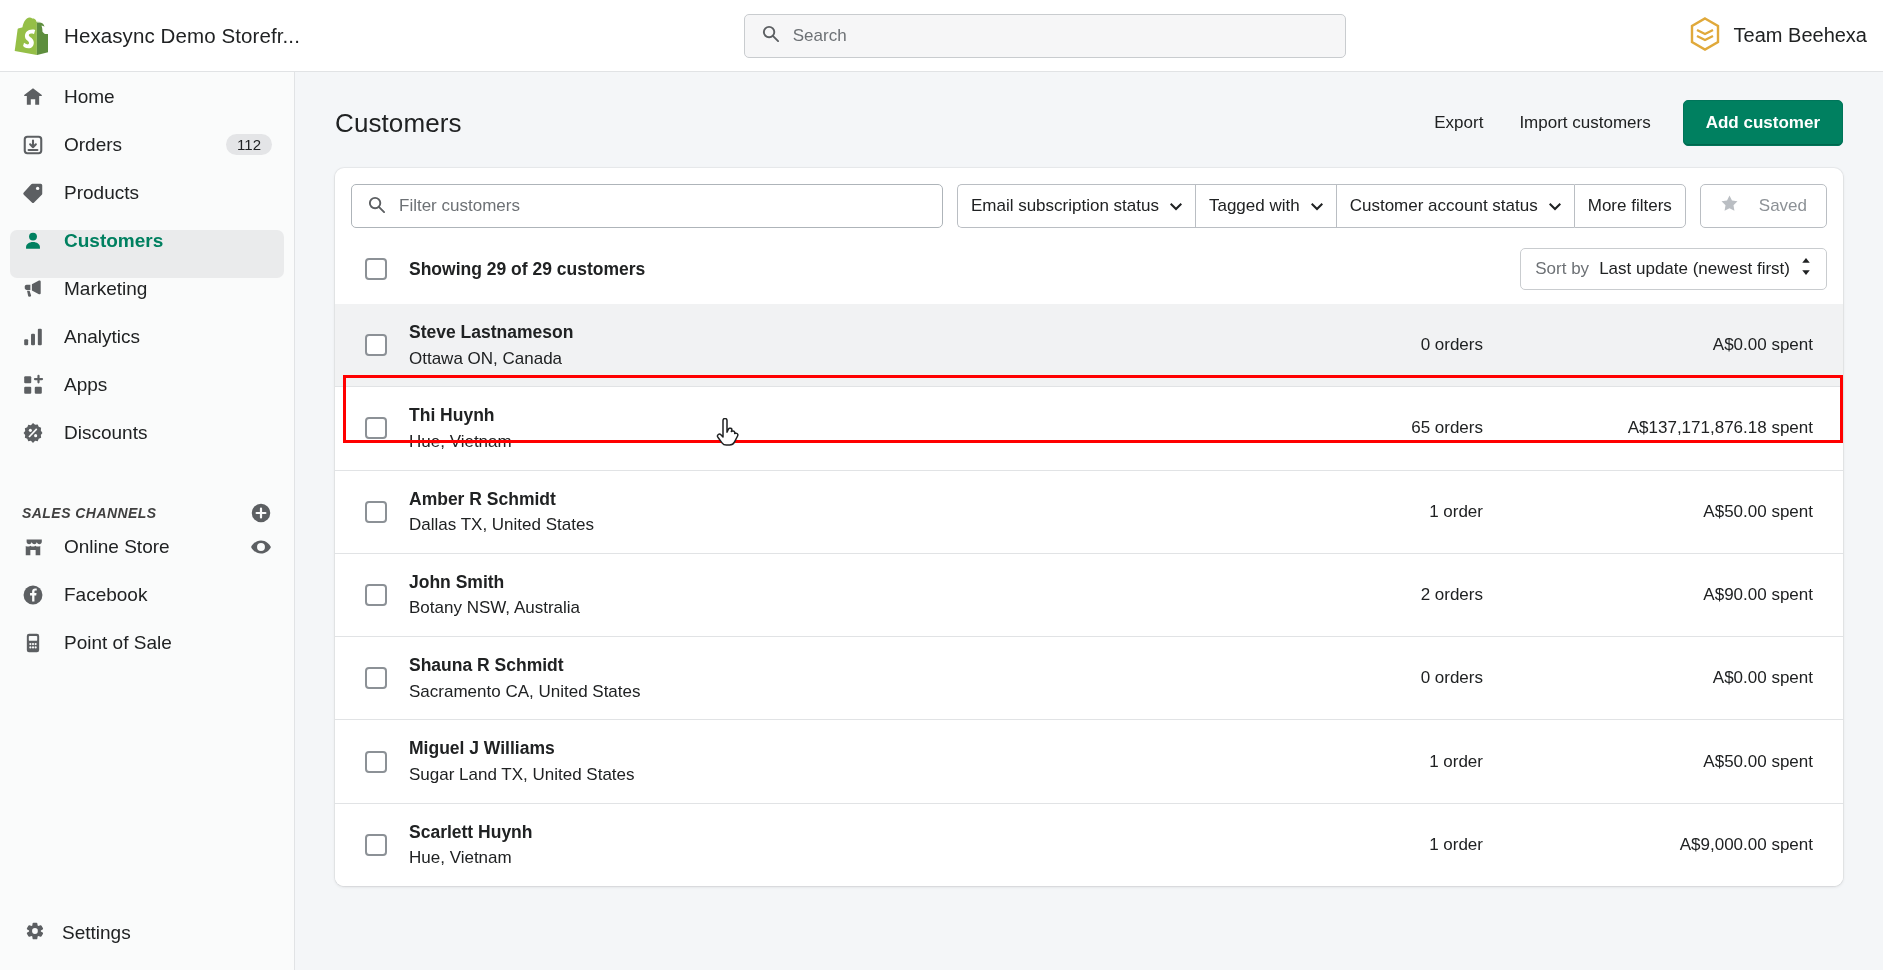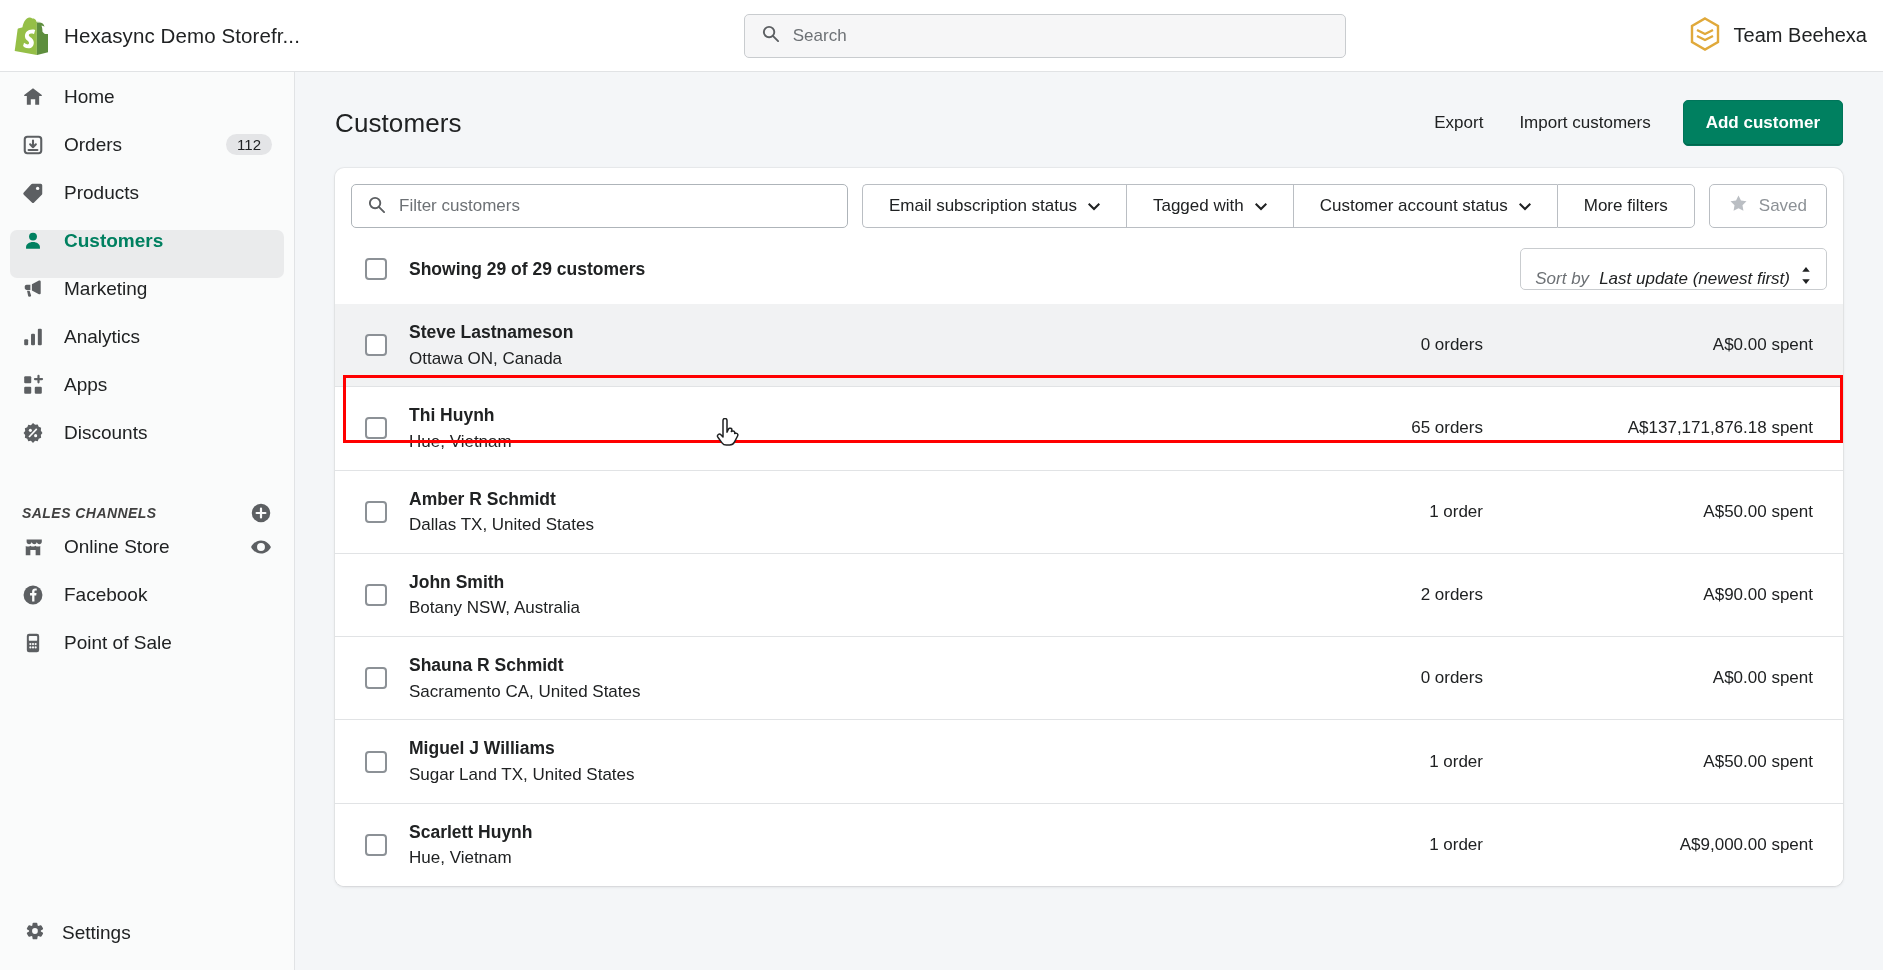--- a/index.html
+++ b/index.html
@@ -128,48 +128,48 @@
     flex: 1; height: 44px;
     border: 1px solid #aeb4b9; border-radius: 5px;
     display: flex; align-items: center; gap: 13px; padding: 0 15px;
     background: #fff; min-width: 0;
   }
   .filter-input .ph { font-size: 17px; color: #6d7175; white-space: nowrap; }
   .seg-group { display: flex; margin-left: 14px; }
   .seg-btn {
     background: #fff; border: 1px solid #babec3;
     font-family: inherit; font-size: 17px; color: #202223;
-    padding: 0 26px; height: 44px;
+    padding: 0 13px; height: 44px;
     display: flex; align-items: center; gap: 11px;
     cursor: pointer; white-space: nowrap;
     border-right-width: 0;
   }
   .seg-btn:first-child { border-radius: 5px 0 0 5px; }
   .seg-btn:last-child { border-radius: 0 5px 5px 0; border-right-width: 1px; }
   .saved-btn {
     background: #fff; border: 1px solid #babec3; border-radius: 5px;
     font-family: inherit; font-size: 17px; color: #8c9196;
     padding: 0 19px; height: 44px; margin-left: 14px;
-    display: flex; align-items: center; gap: 11px;
+    display: flex; align-items: center; gap: 20px;
     cursor: default; white-space: nowrap;
   }
 
   .showing-bar { display: flex; align-items: center; padding: 6px 16px 14px 30px; }
   .cbox {
     width: 22px; height: 22px; flex: none;
     border: 2px solid #8c9196; border-radius: 4px; background: #fff;
     cursor: pointer;
   }
   .showing-text { font-size: 17.5px; color: #202223; margin-left: 22px; font-weight: bold; }
   .sort-select {
     margin-left: auto;
     border: 1px solid #c9cccf; border-radius: 5px;
     height: 42px; padding: 0 14px;
-    display: flex; align-items: flex-end; gap: 10px;
-    font-size: 17px; background: #fff; cursor: pointer; white-space: nowrap; font-style: italic;
+    display: flex; align-items: center; gap: 10px;
+    font-size: 17px; background: #fff; cursor: pointer; white-space: nowrap;
   }
   .sort-select .muted { color: #6d7175; }
   .sort-select .val { color: #202223; }
 
   
   .cust-row {
     display: flex; align-items: center;
     padding: 16px 30px 16px 30px;
     border-top: 1px solid #e1e3e5;
     min-height: 71px;

